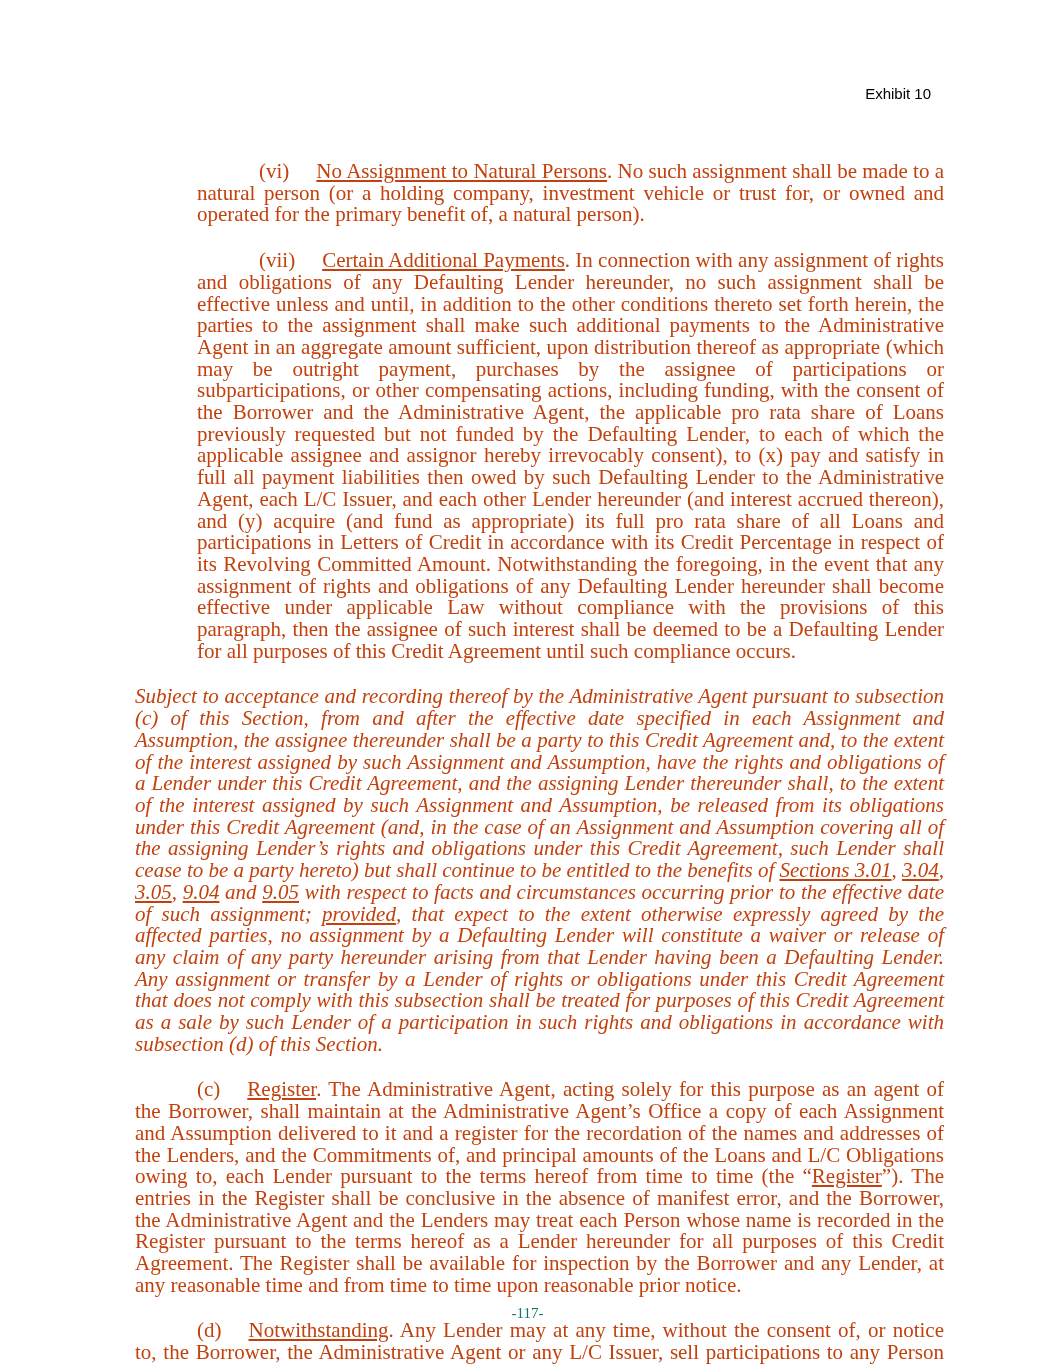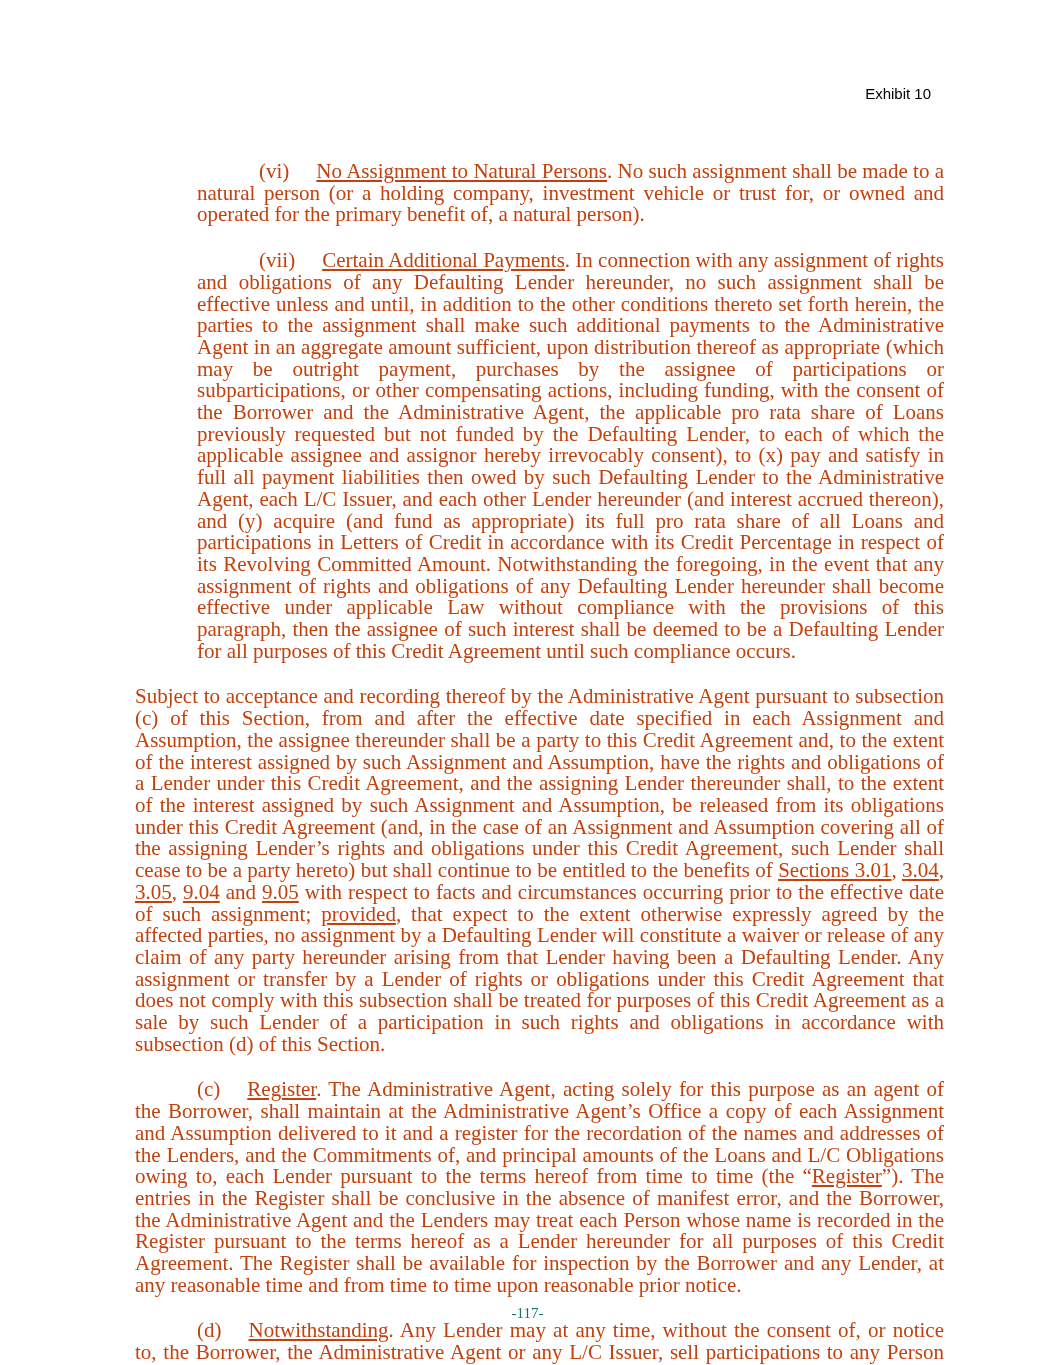--- a/index.html
+++ b/index.html
@@ -43,20 +43,21 @@
   p.block {
     margin-left: 62px;
     text-indent: 62px;
   }
   
   p.labeled {
     text-indent: 62px;
   }
   p.flush {
     text-indent: 0;
+    font-style: italic;
   }
   .tab {
     display: inline-block;
     width: 27px;
   }
   .u {
     text-decoration: underline;
     text-underline-offset: 2px;
   }
   .footer {

